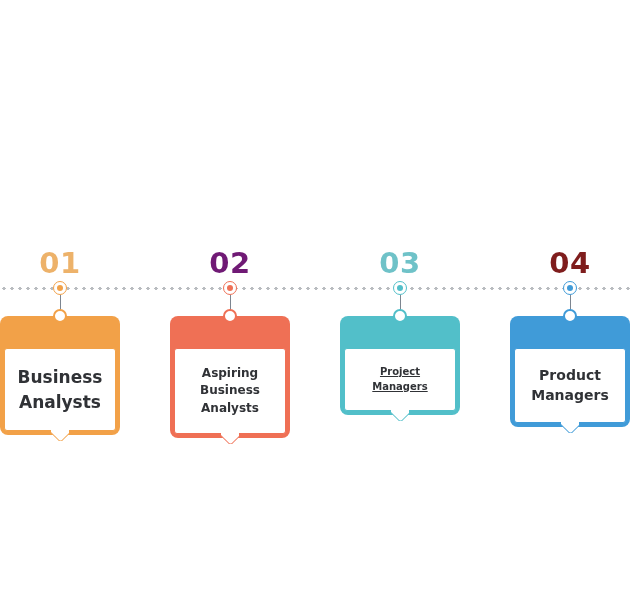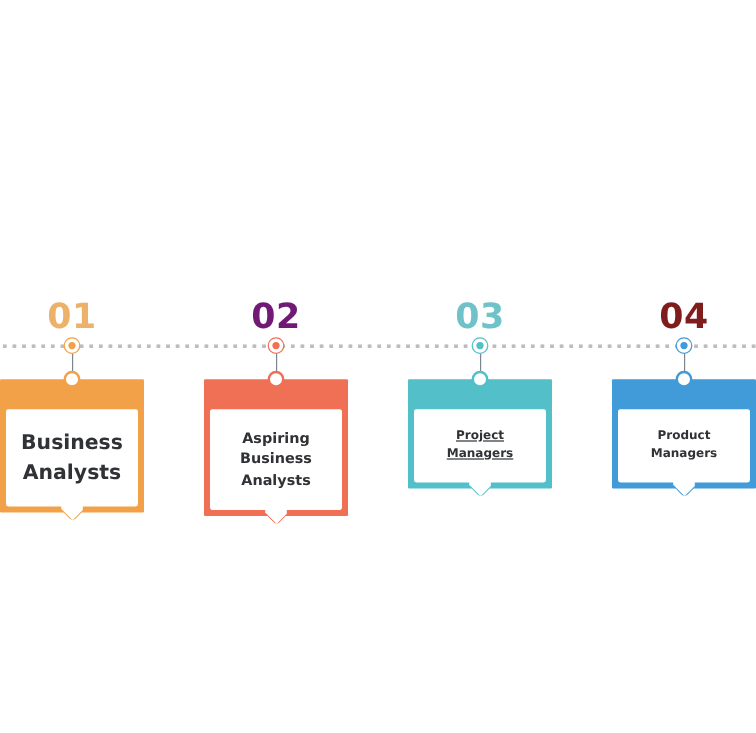--- a/index.html
+++ b/index.html
@@ -106,23 +106,23 @@
     z-index: 3;
   }
 
   
   .card {
     position: absolute;
     top: 316px;
     left: -60px;
     width: 120px;
     box-sizing: border-box;
-    border-radius: 1px;
+    border-radius: 8px;
     background: currentColor;
-    padding: 24px 0 0 0;
+    padding: 32px 0 0 0;
     z-index: 2;
   }
 
   .card-body {
     position: relative;
     background: #ffffff;
     border: 1px solid currentColor;
     border-radius: 3px;
     margin: 0 4px 4px 4px;
     padding: 16px 6px 16px 6px;
@@ -213,20 +213,20 @@
     </div>
   </div>
 
   <div class="step" style="left:570px; color:#409bd8;">
     <div class="step-number" style="color:#7f1d1d;">04</div>
     <div class="axis-marker"></div>
     <div class="drop-line"></div>
     <div class="header-knob"></div>
     <div class="card">
       <div class="card-body">
-        <div class="card-title" style="font-size:10px;">Product
+        <div class="card-title" style="font-size:14px;">Product
 Managers</div>
         <div class="card-tail"></div>
       </div>
     </div>
   </div>
 
 </div>
 
 </body></html>

